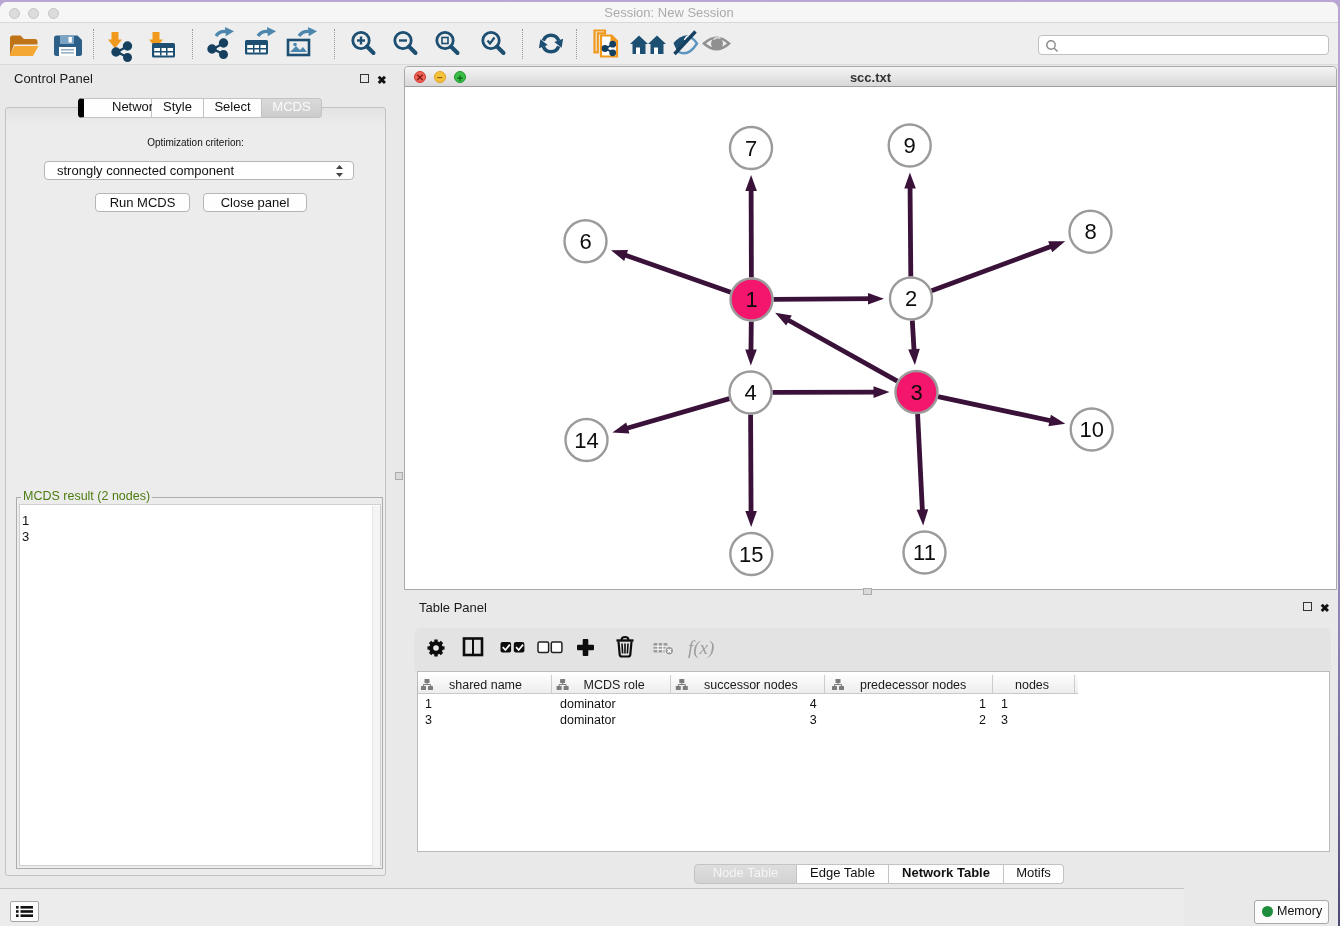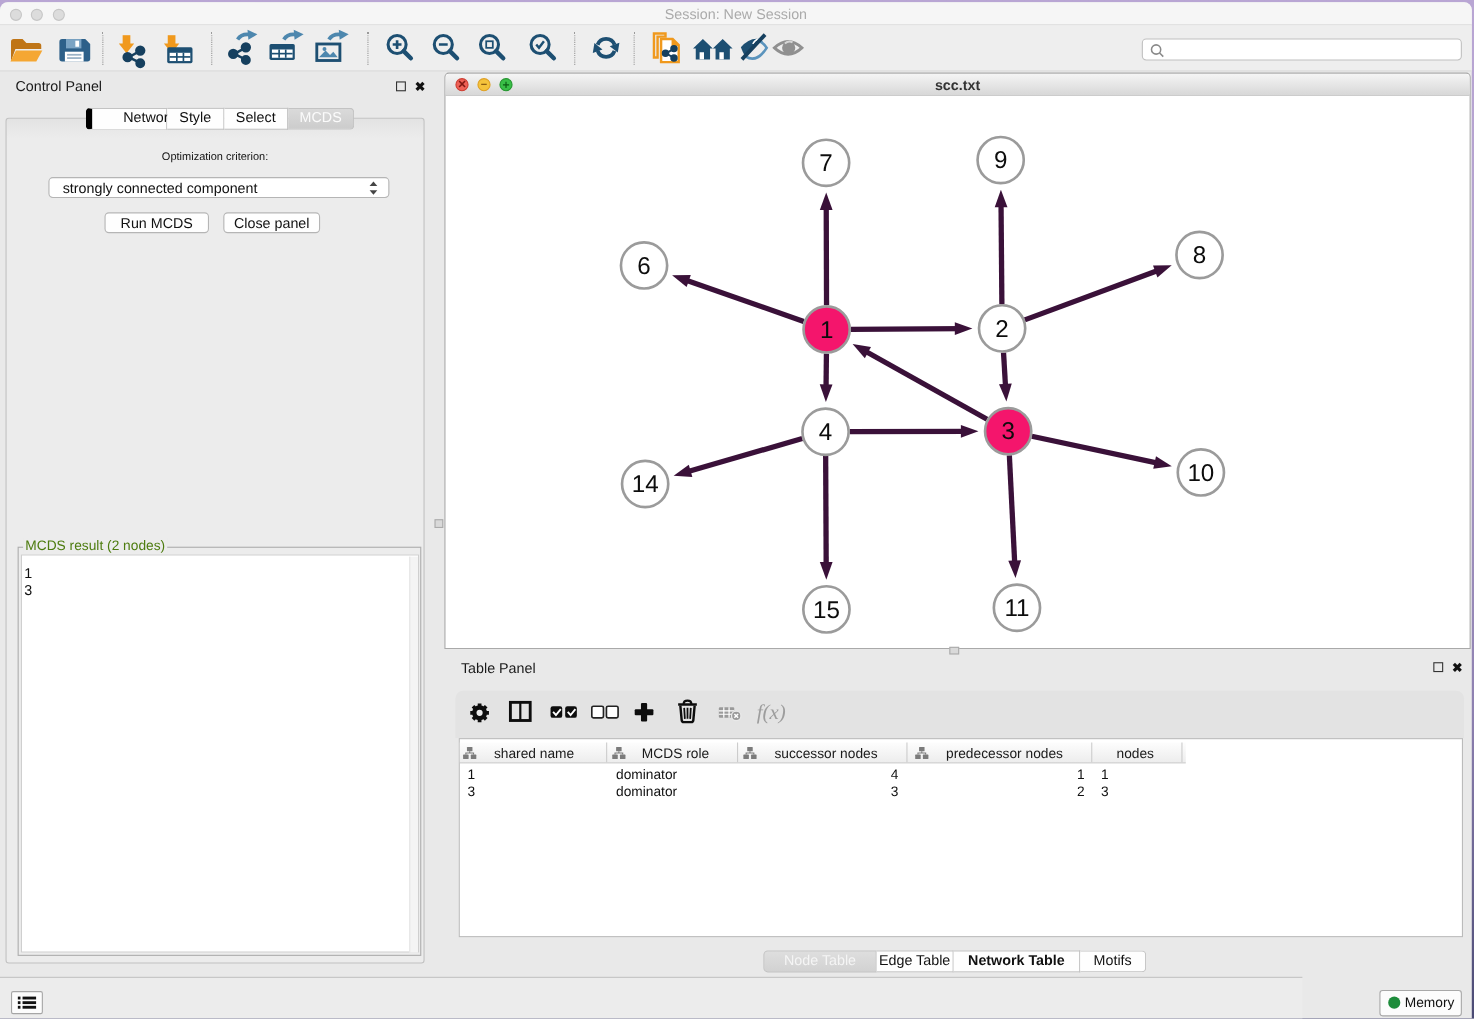--- a/index.html
+++ b/index.html
@@ -214,21 +214,21 @@
       <div class="cseg last sel" style="width:60px;">MCDS</div>
     </div>
     <div id="optlabel">Optimization criterion:</div>
     <div id="optsel">strongly connected component
       <svg width="11" height="14" viewBox="0 0 11 14" style="position:absolute; right:8px; top:2px;">
         <path d="M2 5 L5.5 1 L9 5 Z" fill="#444"></path>
           <path d="M2 9 L5.5 13 L9 9 Z" fill="#444"></path>
       </svg>
     </div>
     <div class="btn" style="left:95px; top:191px; width:95px;">Run MCDS</div>
-    <div class="btn" style="left:203px; top:191px; width:88px;">Close panel</div>
+    <div class="btn" style="left:203px; top:191px; width:104px;">Close panel</div>
     <div id="fieldset"></div>
     <div id="fieldlegend">MCDS result (2 nodes)</div>
     <div id="mcdstext">1<br>3<div id="mcdsscroll"></div></div>
   </div>
 
   <div id="netwin">
     <div id="nettitle">
       <div class="mac" style="left:9px; background:#ee6156; border:0.5px solid #ce3c31; color:#801812;">✕</div>
       <div class="mac" style="left:29px; background:#f5c33b; border:0.5px solid #dfa023; color:#895a12;">−</div>
       <div class="mac" style="left:49px; background:#39bf47; border:0.5px solid #24962f; color:#0c5d14;">＋</div>
@@ -396,21 +396,21 @@
       <div class="trow" style="left:583px; top:25px;">1</div>
       <div class="trow" style="left:7px; top:41.3px;">3</div>
       <div class="trow" style="left:142px; top:41.3px;">dominator</div>
       <div class="trow" style="left:252.8px; top:41.3px; width:146px; text-align:right;">3</div>
       <div class="trow" style="left:407px; top:41.3px; width:161px; text-align:right;">2</div>
       <div class="trow" style="left:583px; top:41.3px;">3</div>
     </div>
   </div>
   <div id="btabs">
     <div class="bseg first" style="width:103px;">Node Table</div>
-    <div class="bseg" style="width:70px;">Edge Table</div>
+    <div class="bseg" style="width:92px;">Edge Table</div>
     <div class="bseg" style="width:115px;font-weight:bold;">Network Table</div>
     <div class="bseg last" style="width:60px;">Motifs</div>
   </div>
   <div style="position:absolute; left:395px; top:470px; width:8px; height:8px; background:#d9d9d9; border:1px solid #ababab;"></div>
   <div style="position:absolute; left:863px; top:586px; width:9px; height:7px; background:#d9d9d9; border:1px solid #ababab;"></div>
   <div id="statusbar">
     <div id="listbtn">
       <svg width="17" height="13" viewBox="0 0 17 13" style="position:absolute;left:5px;top:3px;">
         <g fill="#111">
           <rect x="0" y="1" width="2.6" height="2.6"></rect>

